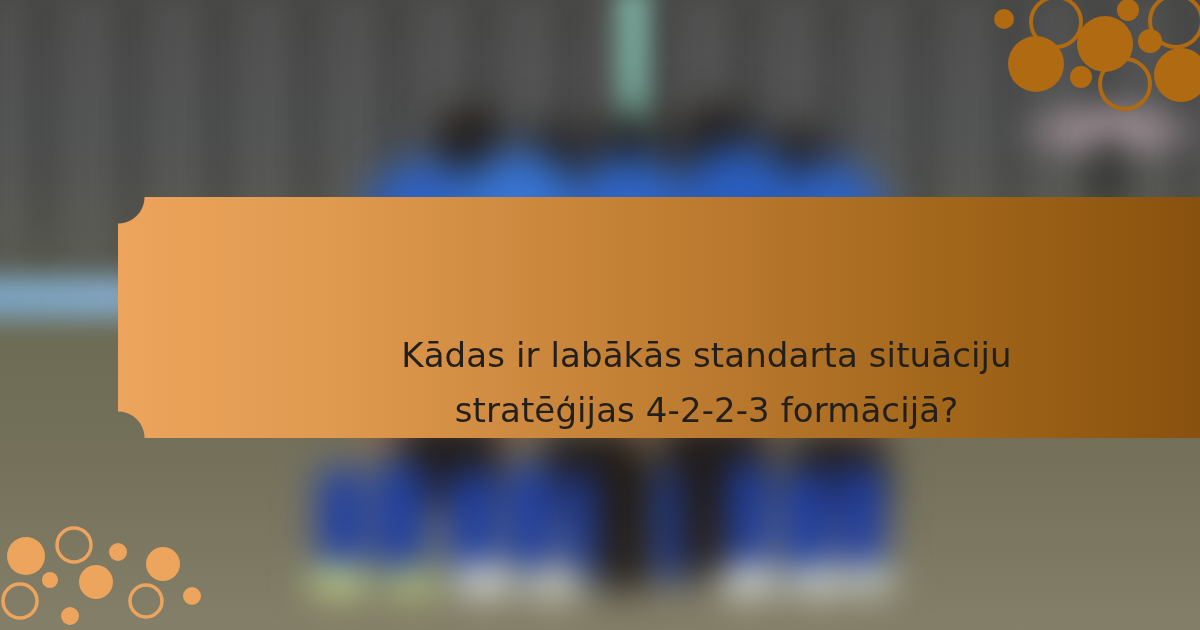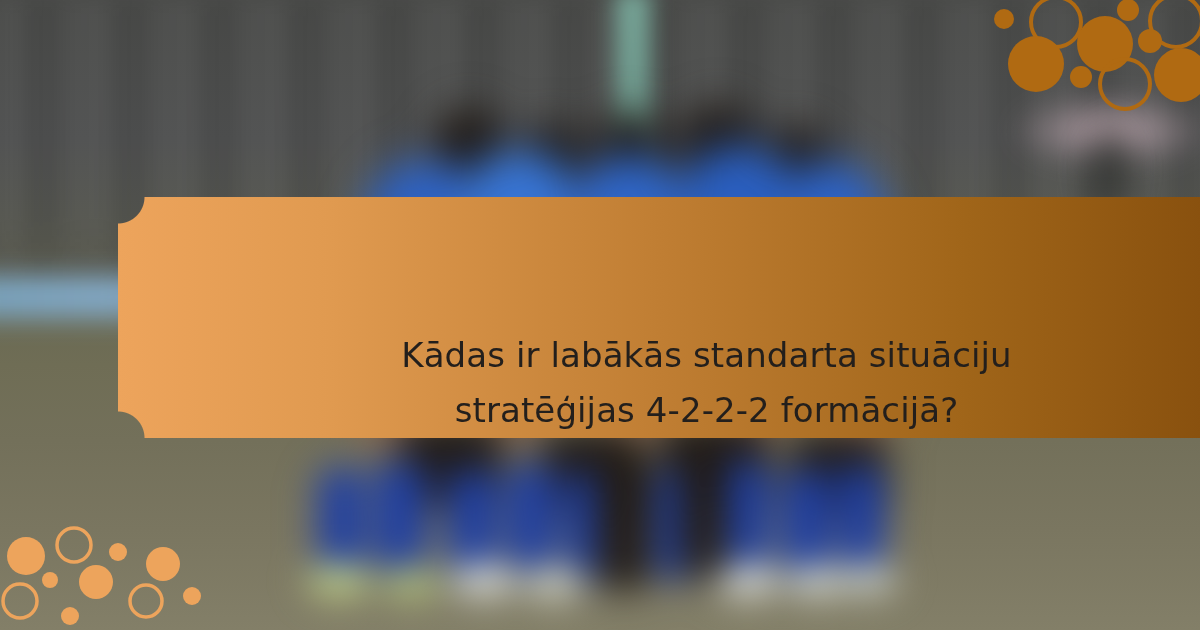--- a/index.html
+++ b/index.html
@@ -230,17 +230,17 @@
       <circle cx="30" cy="91" r="17" fill="none" stroke="#eda45c" stroke-width="3.5"></circle>
       <circle cx="156" cy="91" r="16" fill="none" stroke="#eda45c" stroke-width="3.5"></circle>
       <circle cx="80" cy="106" r="9" fill="#eda45c"></circle>
       <circle cx="202" cy="86" r="9" fill="#eda45c"></circle>
     </g>
   </svg>
 
   <div class="banner">
     <p class="banner-text">
       <span>Kādas ir labākās standarta situāciju</span><br>
-      <span>stratēģijas 4-2-2-2 formācijā?</span>
+      <span>stratēģijas 4-2-2-3 formācijā?</span>
     </p>
   </div>
 
 </div>
 
 </body></html>

